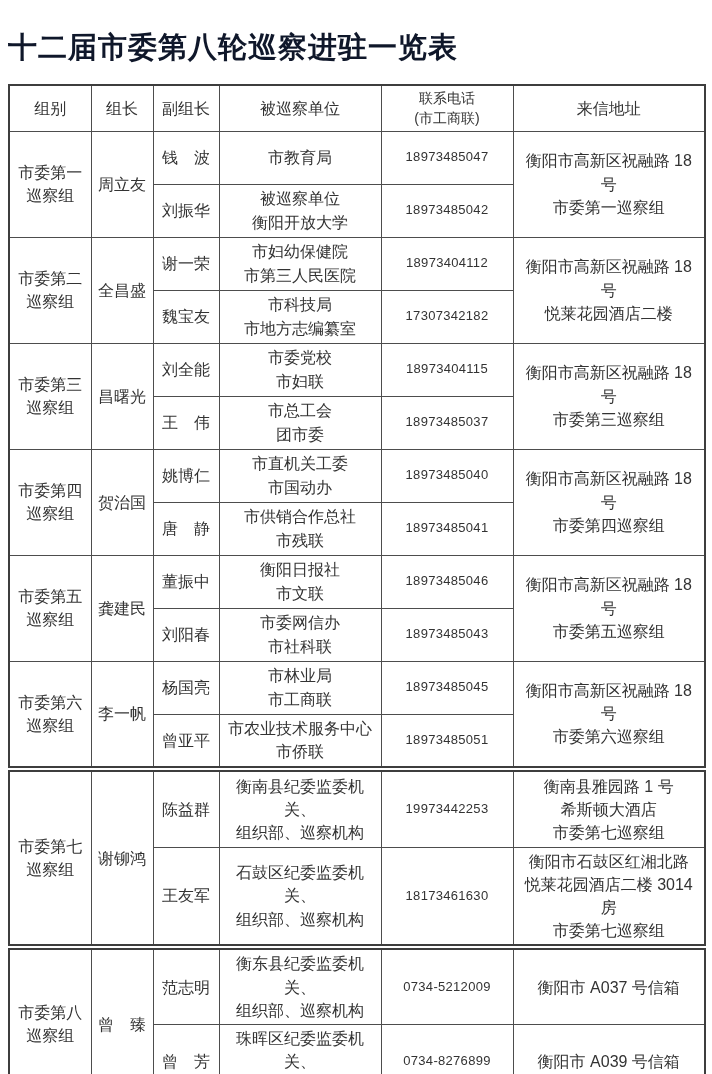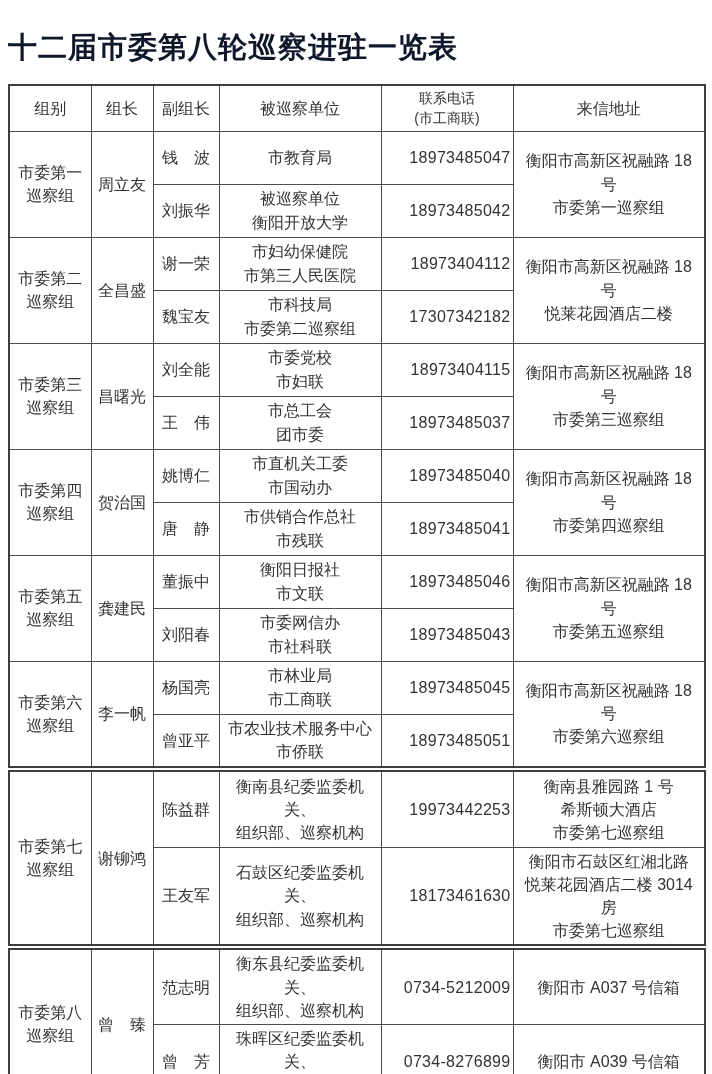--- a/index.html
+++ b/index.html
@@ -40,21 +40,21 @@
   col.c-deputy{width:66px;}
   col.c-units{width:162px;}
   col.c-phone{width:132px;}
   col.c-address{width:192px;}
   tr.hh{height:40px;}
   tr.h53{height:53px;}
   tr.h76{height:76px;}
   tr.h92{height:92px;}
   tr.h68{height:68px;}
   .line{display:block;}
-  .phone{font-size:16px;letter-spacing:0.3px;text-align:right;}
+  .phone{font-size:13px;letter-spacing:0.3px;}
   .hdr2{font-size:14px;}
 </style>
 </head>
 <body>
 
 <div class="page">
 
   <div class="title">十二届市委第八轮巡察进驻一览表</div>
 
   <table>
@@ -118,21 +118,21 @@
       <td class="phone">18973404112</td>
       <td rowspan="2">
         <span class="line">衡阳市高新区祝融路 18 号</span>
         <span class="line">悦莱花园酒店二楼</span>
       </td>
     </tr>
     <tr class="h53">
       <td>魏宝友</td>
       <td>
         <span class="line">市科技局</span>
-        <span class="line">市委第二巡察组</span>
+        <span class="line">市地方志编纂室</span>
       </td>
       <td class="phone">17307342182</td>
     </tr>
 
     <tr class="h53">
       <td rowspan="2">
         <span class="line">市委第三</span>
         <span class="line">巡察组</span>
       </td>
       <td rowspan="2">昌曙光</td>

